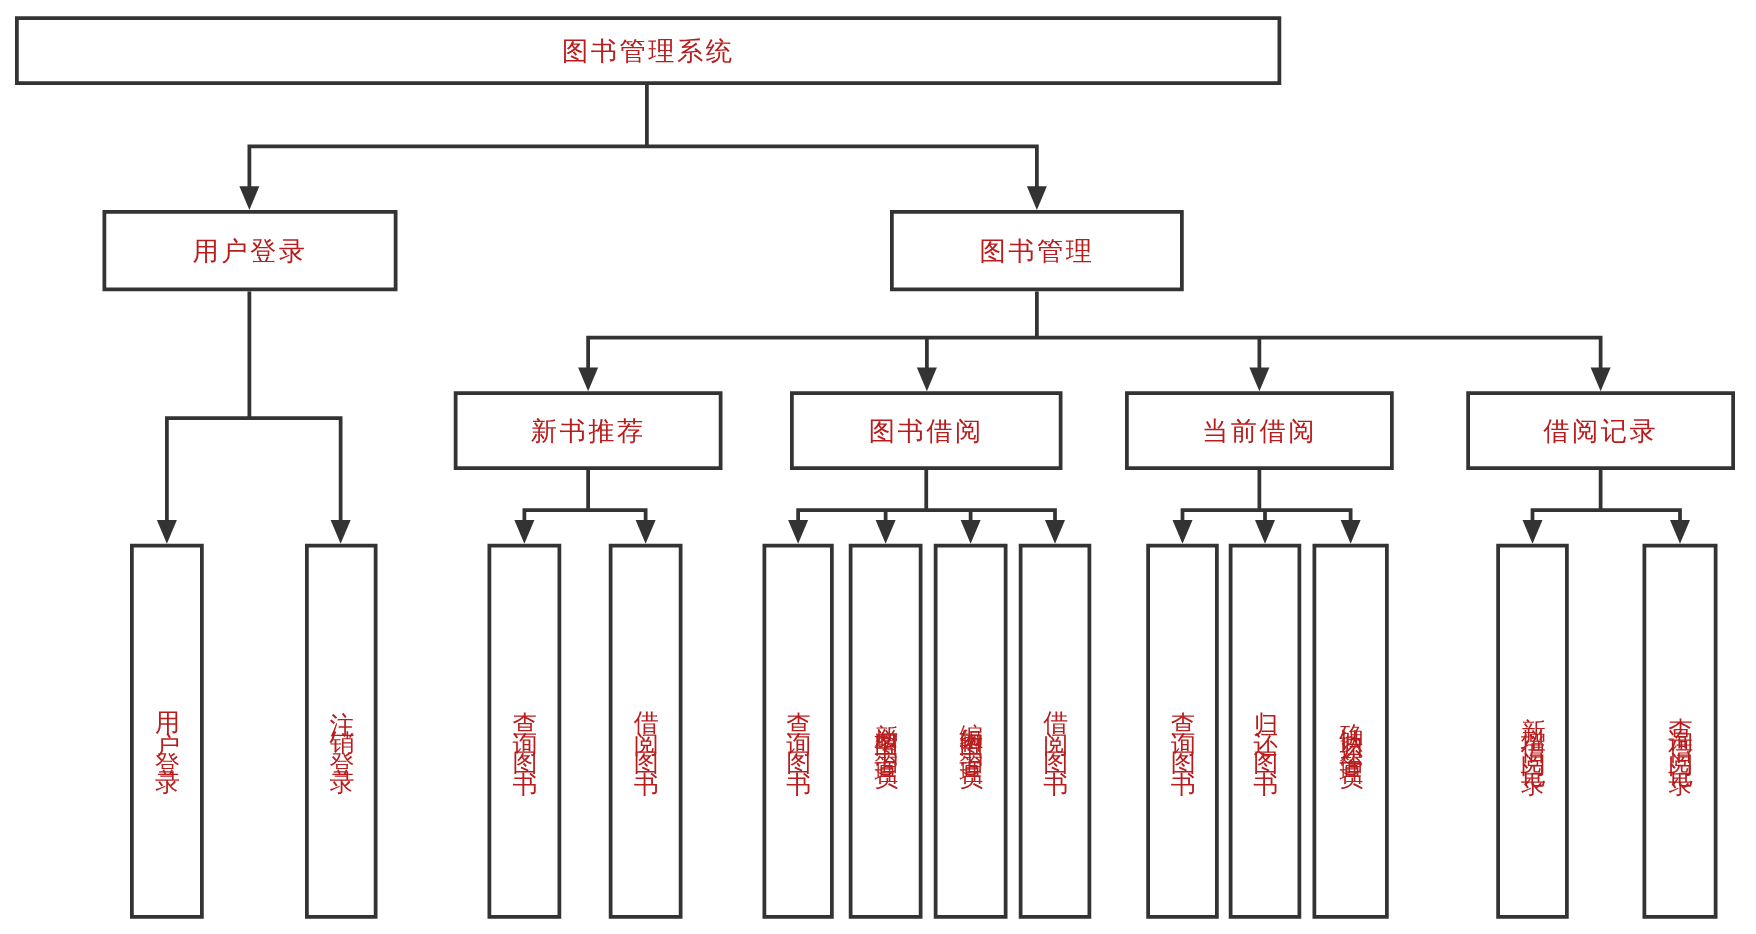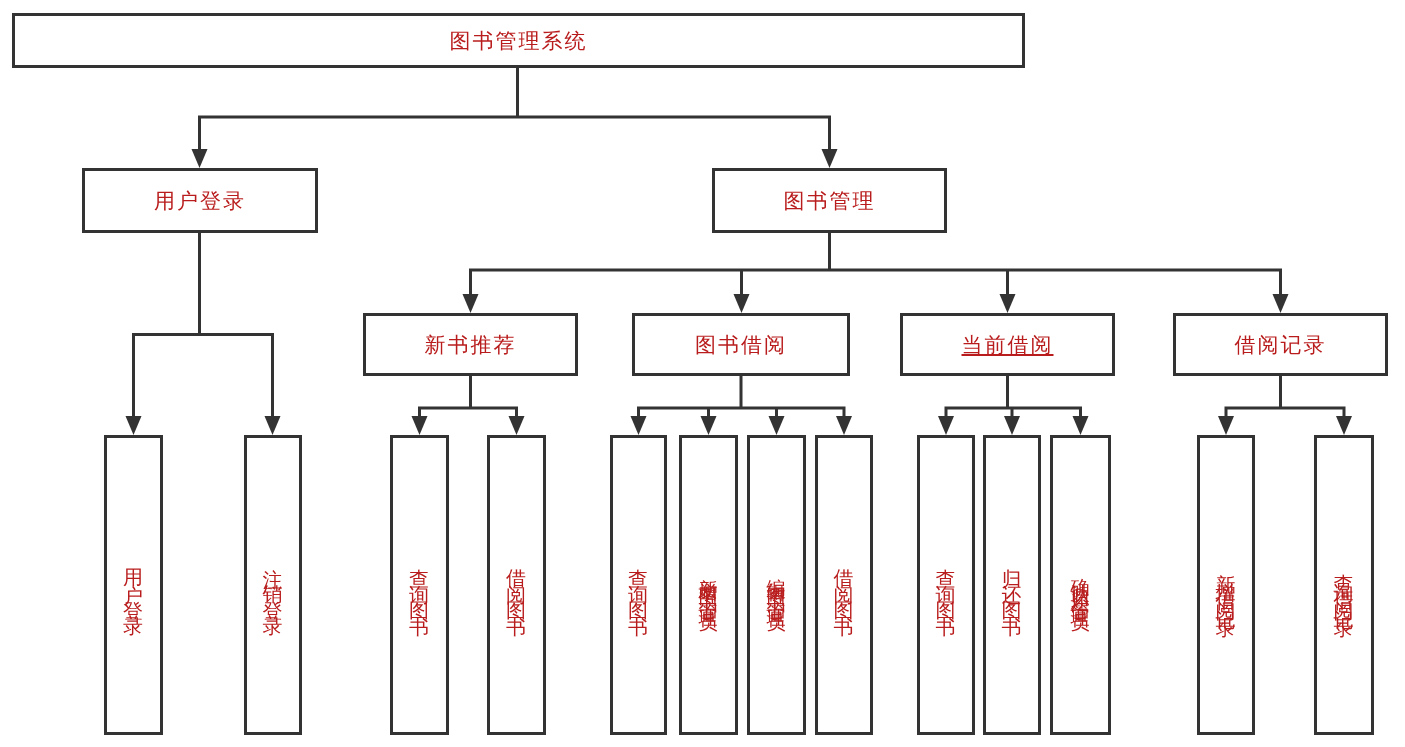--- a/index.html
+++ b/index.html
@@ -73,21 +73,21 @@
     </g>
   </svg>
 
   <div class="node" style="left:12px; top:13px; width:1013px; height:55px;">图书管理系统</div>
 
   <div class="node" style="left:82px; top:168px; width:236px; height:65px;">用户登录</div>
   <div class="node" style="left:363px; top:313px; width:215px; height:63px;">新书推荐</div>
 
   <div class="node" style="left:712px; top:168px; width:235px; height:65px;">图书管理</div>
   <div class="node" style="left:632px; top:313px; width:218px; height:63px;">图书借阅</div>
-  <div class="node" style="left:900px; top:313px; width:215px; height:63px;text-decoration:underline;">当前借阅</div>
+  <div class="node" style="left:900px; top:313px; width:215px; height:63px;">当前借阅</div>
   <div class="node" style="left:1173px; top:313px; width:215px; height:63px;">借阅记录</div>
 
   <div class="node leaf" style="left:104px; top:435px; width:59px; height:300px;">用户登录</div>
   <div class="node leaf" style="left:244px; top:435px; width:58px; height:300px;">注销登录</div>
 
   <div class="node leaf" style="left:390px; top:435px; width:59px; height:300px;">查询图书</div>
   <div class="node leaf" style="left:487px; top:435px; width:59px; height:300px;">借阅图书</div>
 
   <div class="node leaf" style="left:610px; top:435px; width:57px; height:300px;">查询图书</div>
   <div class="node leaf l" style="left:679px; top:435px; width:59px; height:300px;">新增图书（管理员）</div>

